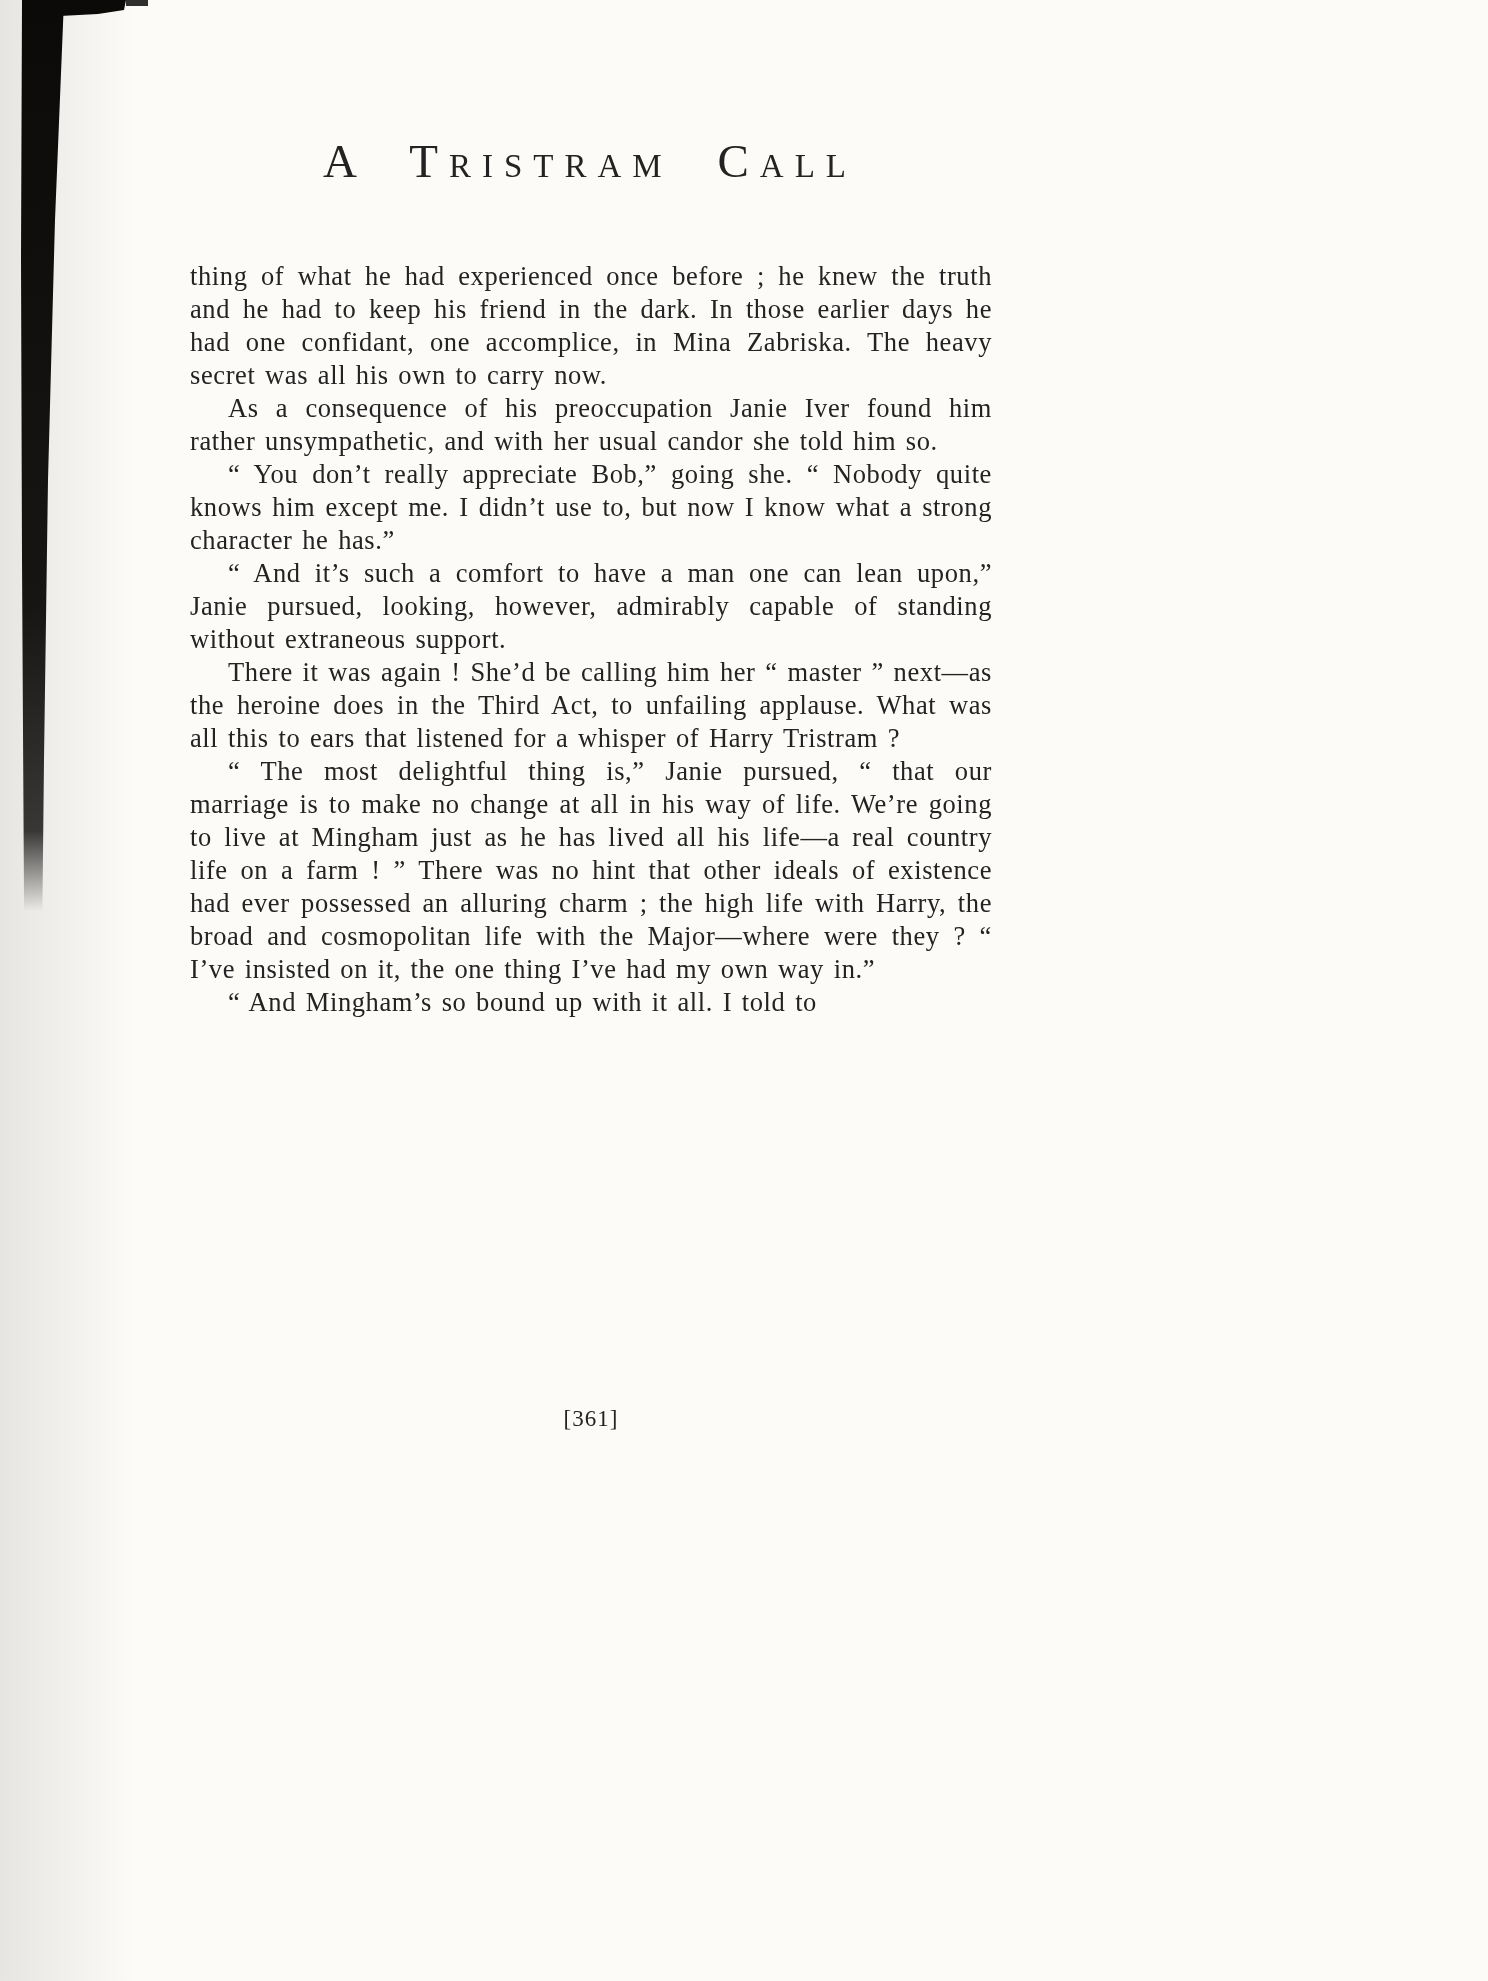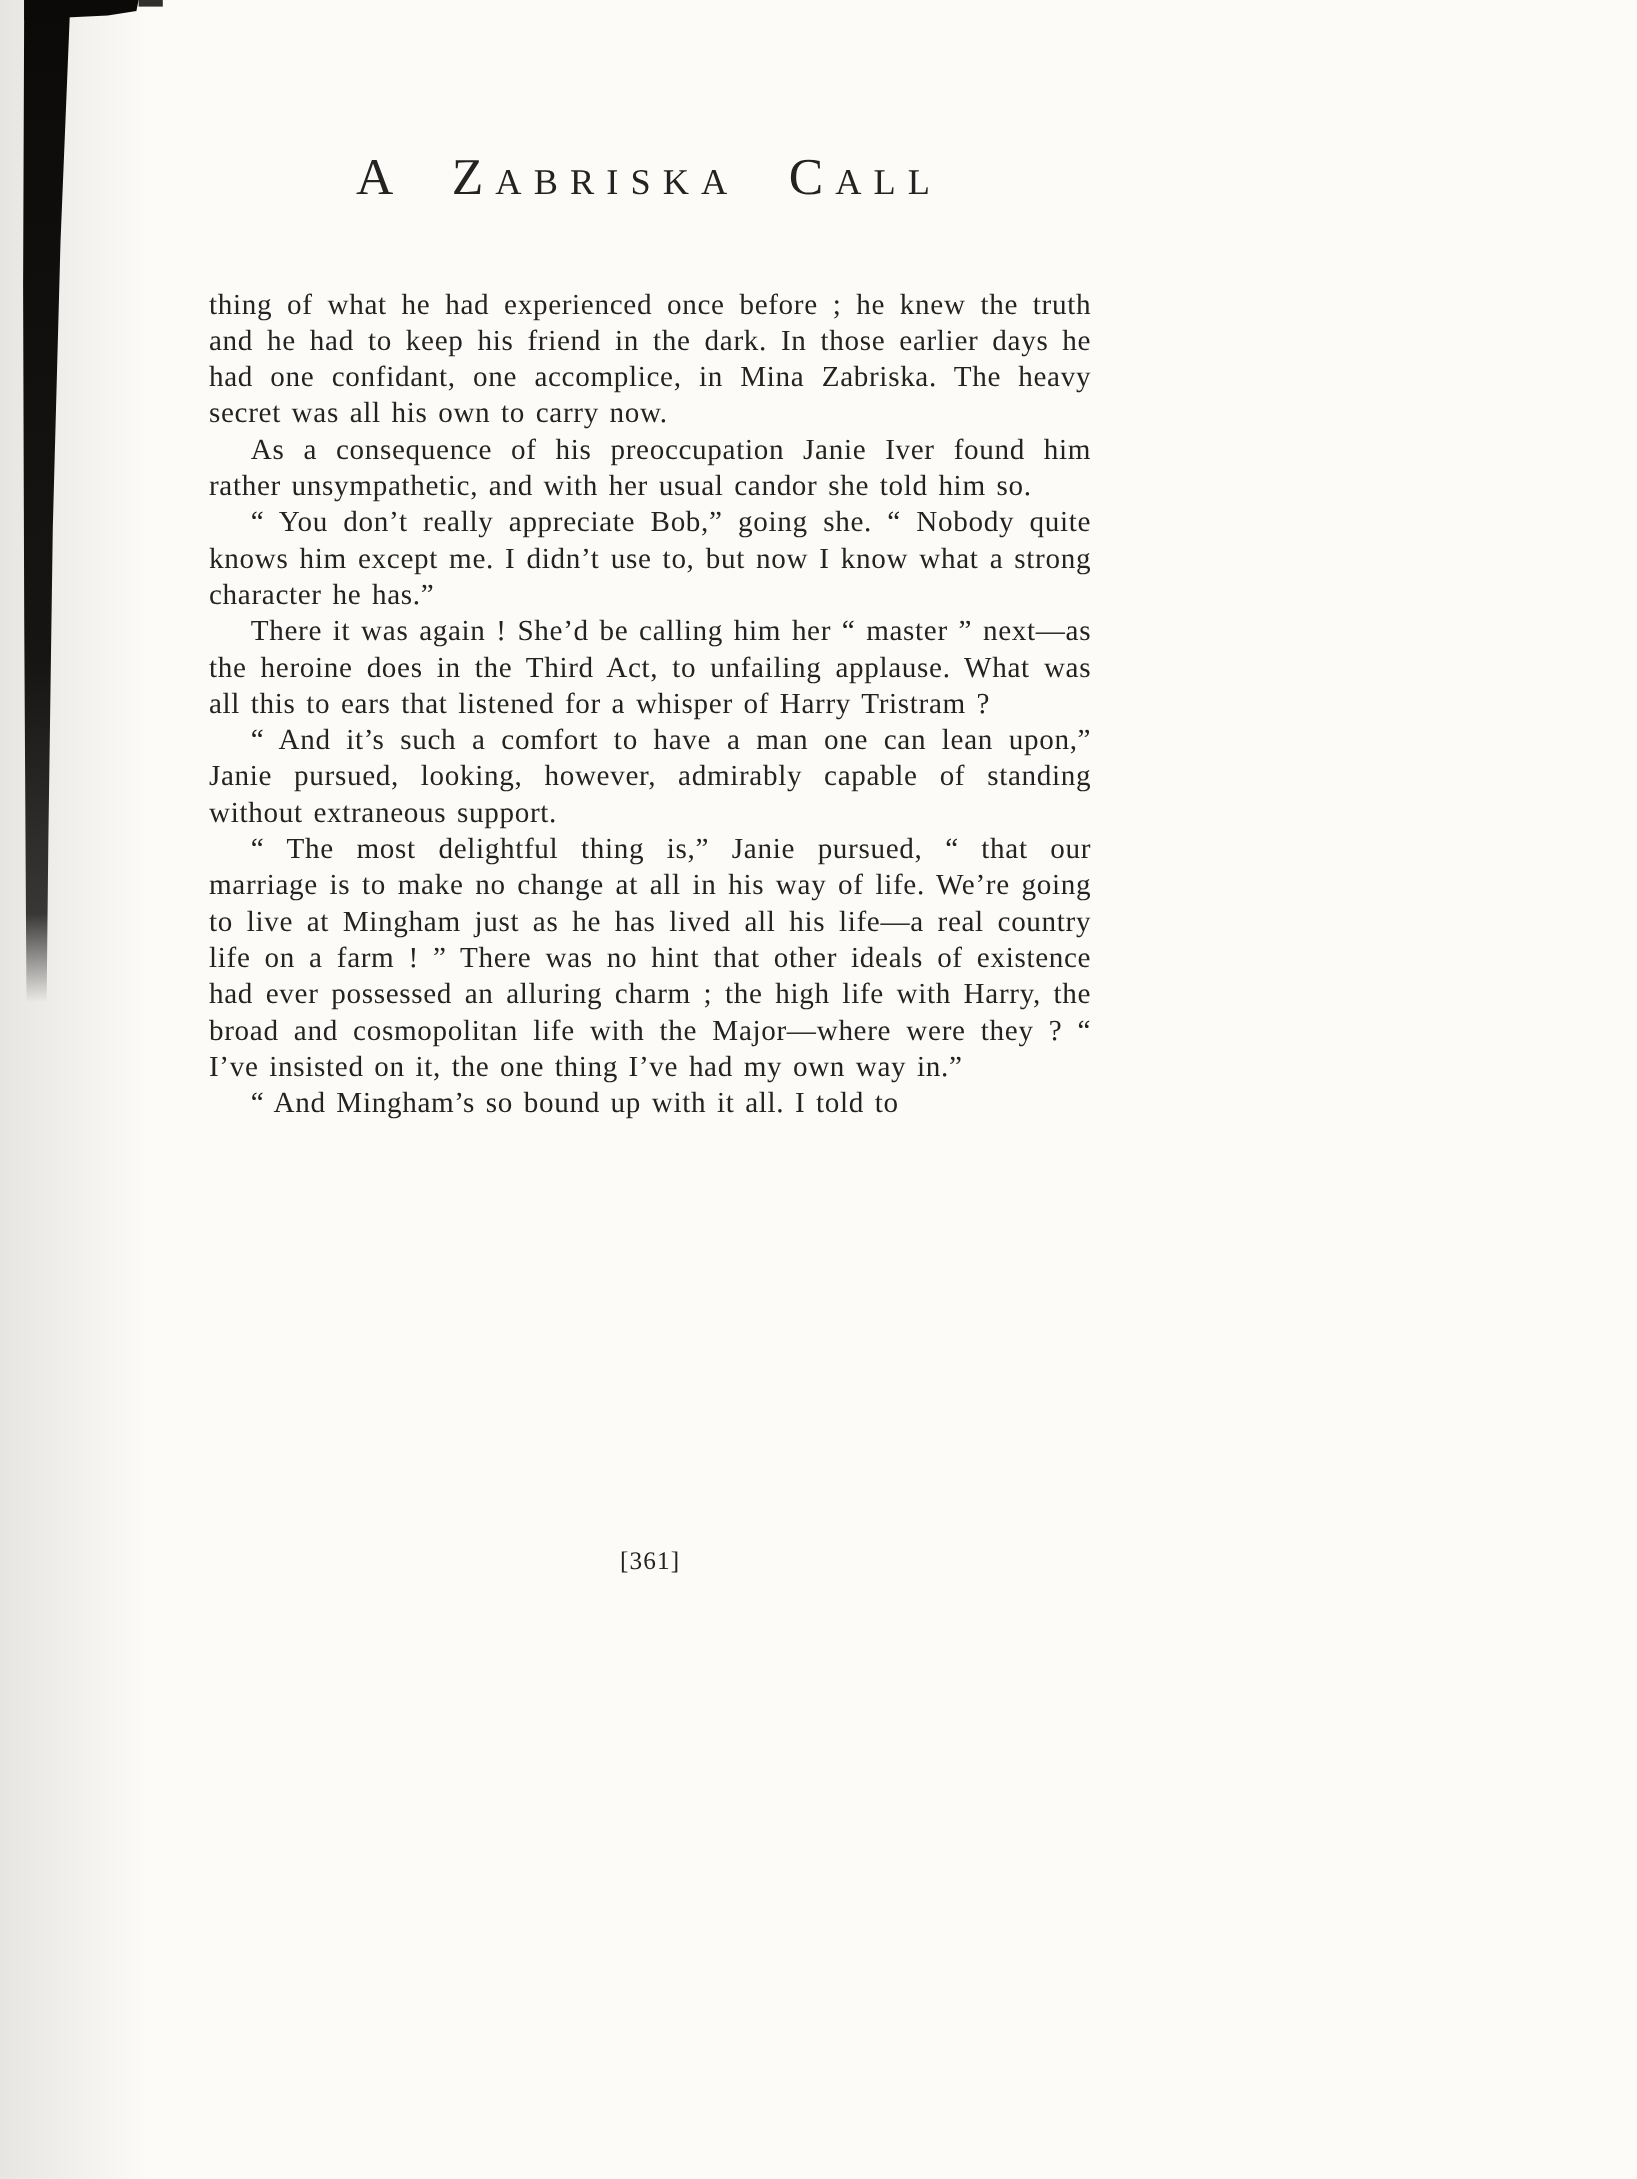--- a/index.html
+++ b/index.html
@@ -94,27 +94,27 @@
       </linearGradient>
     </defs>
 
     <polygon points="22,0 64,0 55,220 48,480 44,760 41,1040 38,1280 36,1340 28,1340 26,1180 24,900 22,560 21,260" fill="url(#bindFade)"></polygon>
 
     <polygon points="22,0 126,0 124,10 98,14 60,16 22,18" fill="#0b0a09"></polygon>
 
     <rect x="126" y="0" width="22" height="6" fill="#0b0a09" opacity="0.85"></rect>
   </svg>
 
-  <h1 class="title">A Zabriska Call</h1>
+  <h1 class="title">A Tristram Call</h1>
 
   <div class="text-block">
     <p class="no-indent">thing of what he had experienced once before ; he knew the truth and he had to keep his friend in the dark. In those earlier days he had one confidant, one accomplice, in Mina Zabriska.  The heavy secret was all his own to carry now.</p>
     <p>As a consequence of his preoccupation Janie Iver found him rather unsympathetic, and with her usual candor she told him so.</p>
     <p>“ You don’t really appreciate Bob,” going she.  “ Nobody quite knows him except me.  I didn’t use to, but now I know what a strong character he has.”</p>
+    <p>“ And it’s such a comfort to have a man one can lean upon,” Janie pursued, looking, however, admirably capable of standing without extraneous support.</p>
     <p>There it was again !  She’d be calling him her “ master ” next—as the heroine does in the Third Act, to unfailing applause.  What was all this to ears that listened for a whisper of Harry Tristram ?</p>
-    <p>“ And it’s such a comfort to have a man one can lean upon,” Janie pursued, looking, however, admirably capable of standing without extraneous support.</p>
     <p>“ The most delightful thing is,” Janie pursued, “ that our marriage is to make no change at all in his way of life.  We’re going to live at Mingham just as he has lived all his life—a real country life on a farm ! ”  There was no hint that other ideals of existence had ever possessed an alluring charm ; the high life with Harry, the broad and cosmopolitan life with the Major—where were they ?  “ I’ve insisted on it, the one thing I’ve had my own way in.”</p>
     <p>“ And Mingham’s so bound up with it all.  I told to</p>
   </div>
 
   <div class="page-number">[361]</div>
 
 </div>
 
 </body></html>

